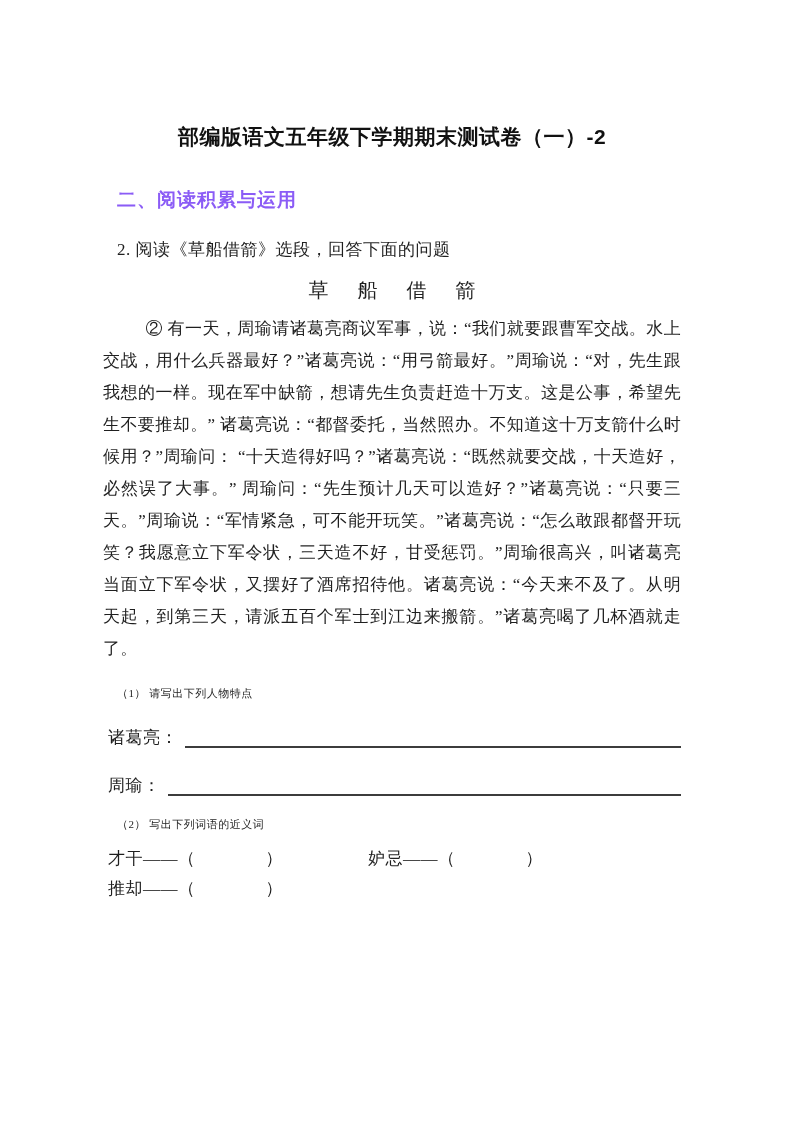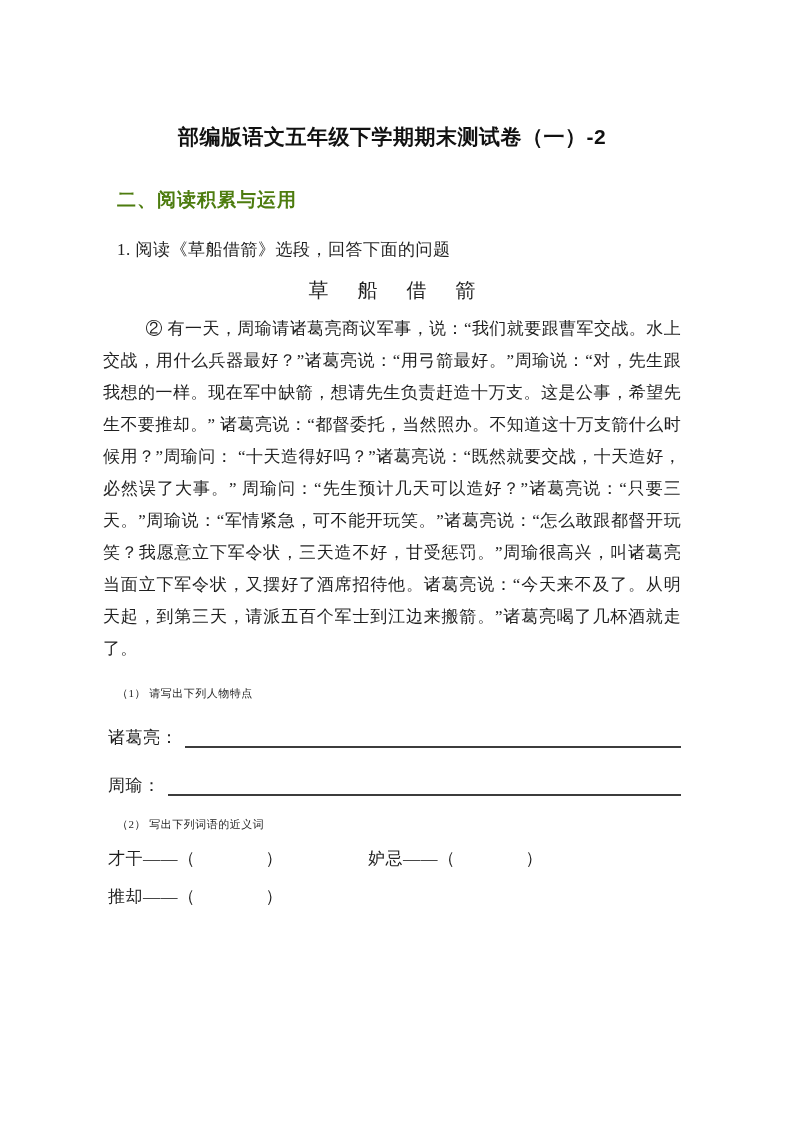--- a/index.html
+++ b/index.html
@@ -29,21 +29,21 @@
     letter-spacing: 0.5px;
     color: #111;
   }
   .section-heading {
     margin: 38px 0 0 14px;
     font-family: "Liberation Sans", sans-serif;
     font-weight: bold;
     font-size: 19px;
     line-height: 23px;
     letter-spacing: 1px;
-    color: #4d7c0f;
+    color: #8b5cf6;
   }
   .q-prompt {
     margin: 29px 0 0 14px;
     font-size: 17px;
     line-height: 20px;
     letter-spacing: 0.5px;
   }
   .passage-title {
     margin: 20px 0 0 0;
     font-size: 20px;
@@ -85,21 +85,21 @@
   }
   .answer-line {
     flex: 1;
     height: 21px;
     margin-left: 7px;
     border-bottom: 2px solid #3c3c3c;
   }
   .syn-grid {
     display: grid;
     grid-template-columns: 260px auto;
-    row-gap: 16px;
+    row-gap: 8px;
     margin: 14px 0 0 5px;
     font-size: 17px;
     line-height: 22px;
   }
   .syn-cell {
     white-space: nowrap;
     letter-spacing: 0.5px;
   }
   .syn-blank {
     letter-spacing: 0.5px;
@@ -107,21 +107,21 @@
 </style>
 </head>
 <body>
 
 <div class="page">
 
   <h1 class="doc-title">部编版语文五年级下学期期末测试卷（一）-2</h1>
 
   <h2 class="section-heading">二、阅读积累与运用</h2>
 
-  <p class="q-prompt">1. 阅读《草船借箭》选段，回答下面的问题</p>
+  <p class="q-prompt">2. 阅读《草船借箭》选段，回答下面的问题</p>
 
   <p class="passage-title">草 船 借 箭</p>
 
 
   <p class="para">② 有一天，周瑜请诸葛亮商议军事，说：“我们就要跟曹军交战。水上交战，用什么兵器最好？”诸葛亮说：“用弓箭最好。”周瑜说：“对，先生跟我想的一样。现在军中缺箭，想请先生负责赶造十万支。这是公事，希望先生不要推却。” 诸葛亮说：“都督委托，当然照办。不知道这十万支箭什么时候用？”周瑜问： “十天造得好吗？”诸葛亮说：“既然就要交战，十天造好，必然误了大事。” 周瑜问：“先生预计几天可以造好？”诸葛亮说：“只要三天。”周瑜说：“军情紧急，可不能开玩笑。”诸葛亮说：“怎么敢跟都督开玩笑？我愿意立下军令状，三天造不好，甘受惩罚。”周瑜很高兴，叫诸葛亮当面立下军令状，又摆好了酒席招待他。诸葛亮说：“今天来不及了。从明天起，到第三天，请派五百个军士到江边来搬箭。”诸葛亮喝了几杯酒就走了。</p>
 
   <p class="sub-label">（1） 请写出下列人物特点</p>
 
   <div class="blank-row">
     <span class="blank-label">诸葛亮：</span>

